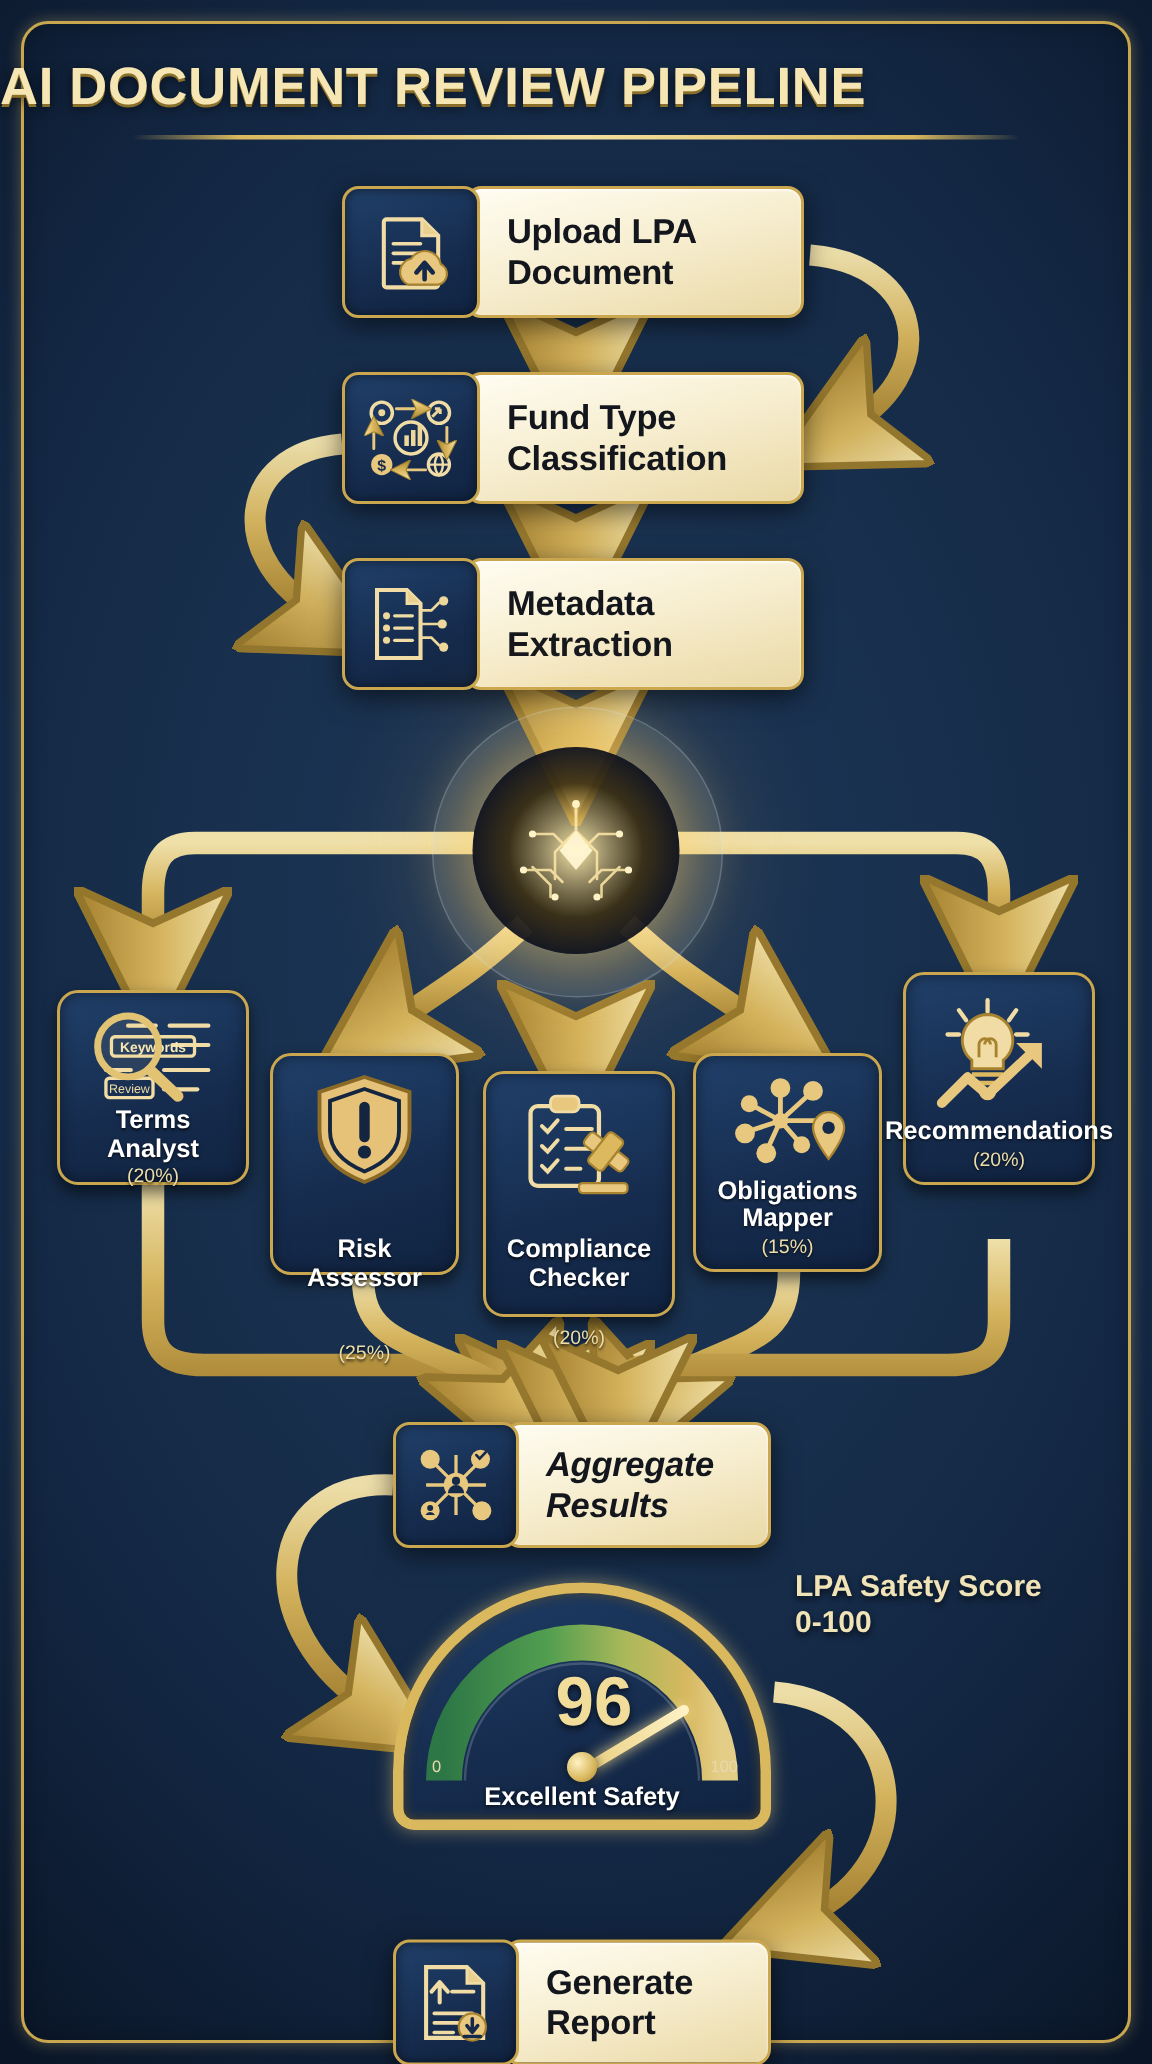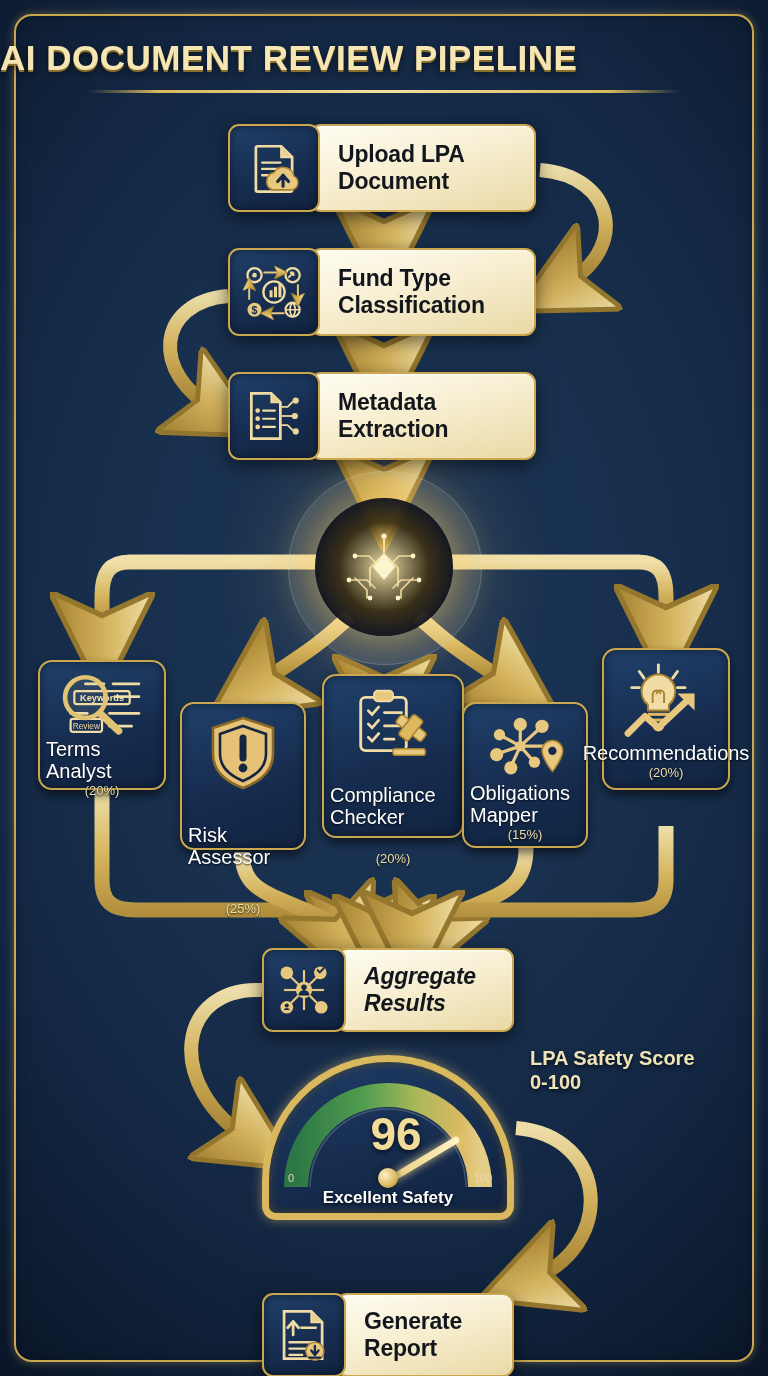--- a/index.html
+++ b/index.html
@@ -64,21 +64,21 @@
   .agent{
     position:absolute;
     background:linear-gradient(165deg,#20406a 0%,#162c4e 58%,#102341 100%);
     border:2px solid #caa64e;border-radius:14px;
     box-shadow:0 5px 10px rgba(0,0,0,.55), inset 0 0 10px rgba(0,0,0,.45);
     display:flex;flex-direction:column;align-items:center;
     padding:10px 6px 8px;box-sizing:border-box;
   }
   .agent .ico{flex:1;display:flex;align-items:center;justify-content:center;width:100%;}
   .agent .nm{
-    font-size:20px;font-weight:normal;color:#ffffff;line-height:1.1;
+    font-size:17px;font-weight:bold;color:#ffffff;text-align:center;line-height:1.1;
     text-shadow:0 1px 2px rgba(0,0,0,.8);
   }
   .agent .pct{
     font-size:13px;color:#ecdca8;text-align:center;margin-top:1px;
     text-shadow:0 1px 2px rgba(0,0,0,.8);
   }
   
   .gauge{position:absolute;left:262px;top:1055px;width:252px;height:165px;}
   .gauge-body{
     position:absolute;inset:0;
@@ -339,21 +339,21 @@
         <path d="M36 4 L66 14 v26 c0 18-14 28-30 34 C20 68 6 58 6 40 V14z" fill="#e5c278" stroke="#8a6a26" stroke-width="2.6"></path>
         <path d="M36 12 L59 20 v20 c0 14-11 22-23 27 C24 62 13 54 13 40 V20z" fill="none" stroke="#14263f" stroke-width="2.6"></path>
         <path d="M36 24 v20" stroke="#14263f" stroke-width="7" stroke-linecap="round"></path>
         <circle cx="36" cy="54" r="4.4" fill="#14263f"></circle>
       </svg>
     </div>
     <div class="nm">Risk Assessor</div>
     <div class="pct">(25%)</div>
   </div>
 
-  <div class="agent" style="left:322px;top:674px;width:142px;height:164px;gap:22px;">
+  <div class="agent" style="left:322px;top:714px;width:128px;height:164px;gap:22px;">
     <div class="ico">
       <svg width="84" height="76" viewBox="0 0 88 80">
         <rect x="10" y="12" width="48" height="56" rx="5" fill="none" stroke="#f0dca4" stroke-width="3"></rect>
         <rect x="24" y="5" width="20" height="11" rx="4" fill="#e8c77f" stroke="#f0dca4" stroke-width="2"></rect>
         <g stroke="#f0dca4" stroke-width="2.8" stroke-linecap="round" fill="none">
           <path d="M18 26 l4 4 l7-8"></path>
             <path d="M18 40 l4 4 l7-8"></path>
             <path d="M18 54 l4 4 l7-8"></path>
           <path d="M35 28 h18"></path>
             <path d="M35 42 h18"></path>

